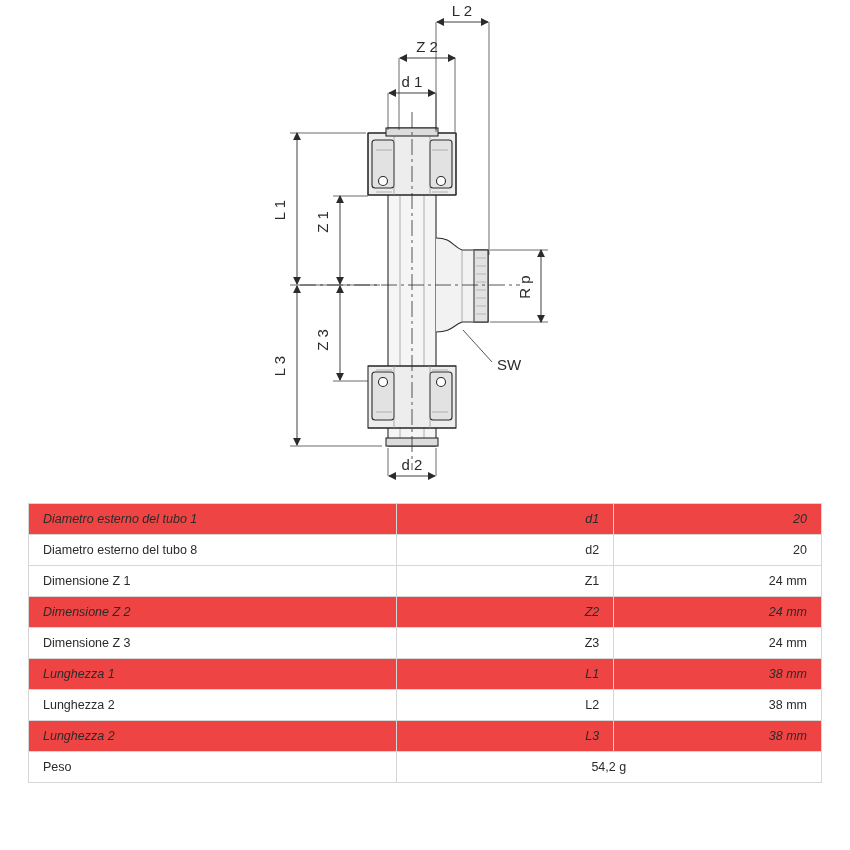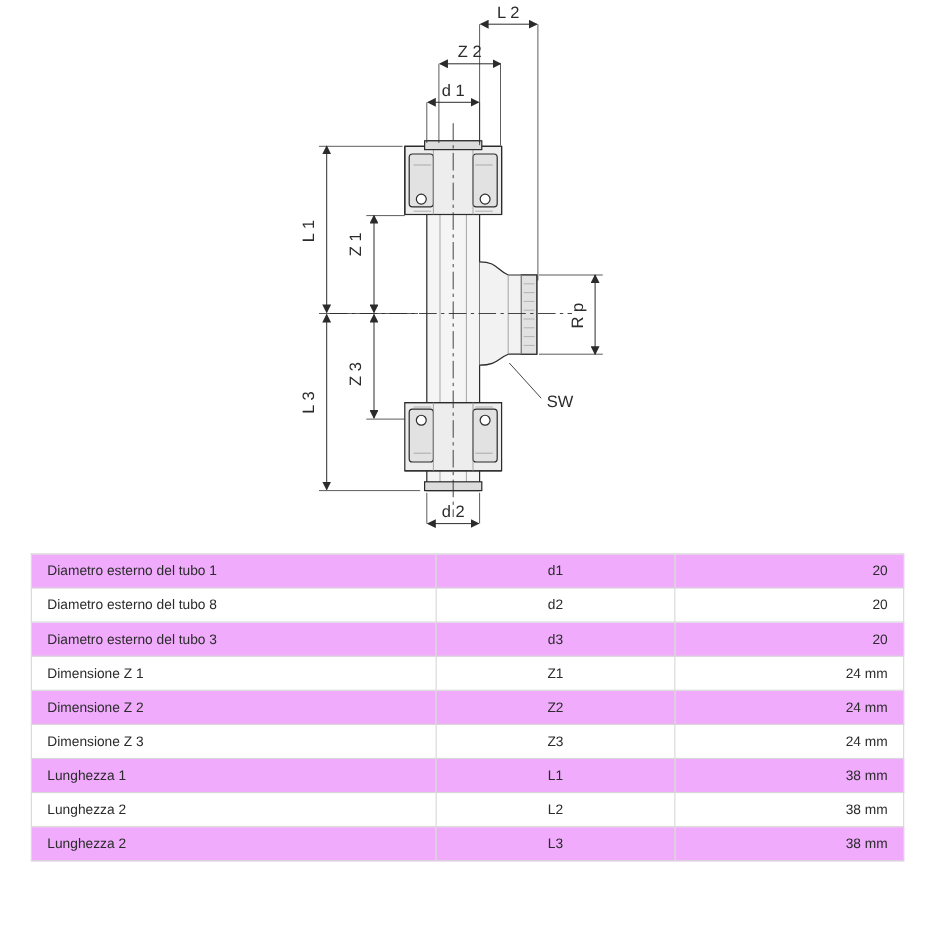--- a/index.html
+++ b/index.html
@@ -35,24 +35,24 @@
     color: #2b2b2b;
   }
   #spec-table tr { height: 31px; }
   #spec-table td {
     border: 1px solid #d7d7d7;
     padding: 0 14px;
     vertical-align: middle;
     white-space: nowrap;
   }
   #spec-table td.c-name  { width: 368px; text-align: left; }
-  #spec-table td.c-sym   { width: 218px; text-align: center; }
+  #spec-table td.c-sym   { width: 218px; text-align: right; }
   #spec-table td.c-val   { width: 208px; text-align: right; }
   #spec-table td.c-span  { text-align: center; }
-  #spec-table tr.alt td { background: #f0abfc; }
+  #spec-table tr.alt td { background: #ef4444; font-style: italic; }
   #spec-table tr.plain td { background: #ffffff; }
 </style>
 </head>
 <body>
 
 <div id="page">
 
   <div id="drawing">
     <svg width="850" height="500" viewBox="0 0 850 500" xmlns="http://www.w3.org/2000/svg">
       <defs>
@@ -186,25 +186,20 @@
         <tr class="alt">
           <td class="c-name">Diametro esterno del tubo 1</td>
           <td class="c-sym">d1</td>
           <td class="c-val">20</td>
         </tr>
         <tr class="plain">
           <td class="c-name">Diametro esterno del tubo 8</td>
           <td class="c-sym">d2</td>
           <td class="c-val">20</td>
         </tr>
-        <tr class="alt">
-          <td class="c-name">Diametro esterno del tubo 3</td>
-          <td class="c-sym">d3</td>
-          <td class="c-val">20</td>
-        </tr>
         <tr class="plain">
           <td class="c-name">Dimensione Z 1</td>
           <td class="c-sym">Z1</td>
           <td class="c-val">24 mm</td>
         </tr>
         <tr class="alt">
           <td class="c-name">Dimensione Z 2</td>
           <td class="c-sym">Z2</td>
           <td class="c-val">24 mm</td>
         </tr>
@@ -221,16 +216,20 @@
         <tr class="plain">
           <td class="c-name">Lunghezza 2</td>
           <td class="c-sym">L2</td>
           <td class="c-val">38 mm</td>
         </tr>
         <tr class="alt">
           <td class="c-name">Lunghezza 2</td>
           <td class="c-sym">L3</td>
           <td class="c-val">38 mm</td>
         </tr>
+        <tr class="plain">
+          <td class="c-name">Peso</td>
+          <td class="c-span" colspan="2">54,2 g</td>
+        </tr>
       </tbody>
   </table>
 
 </div>
 
 </body></html>

